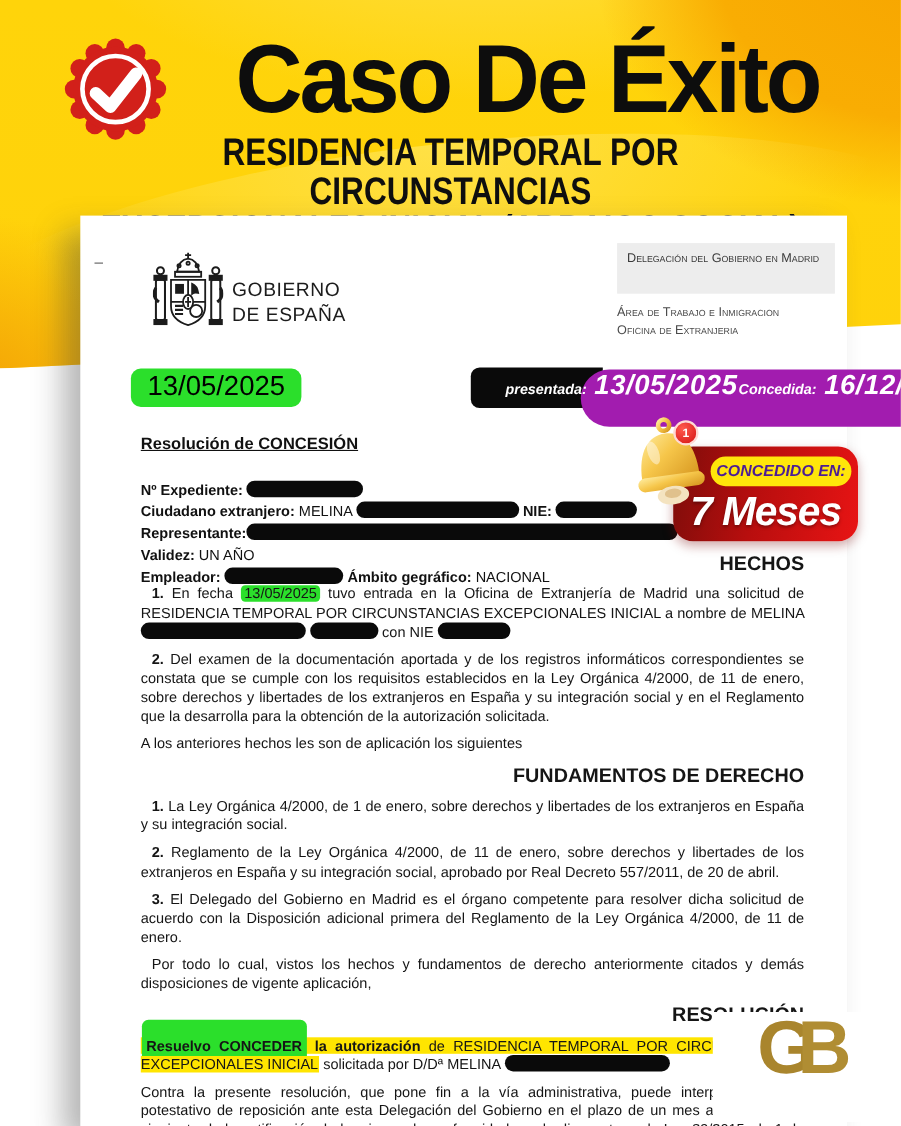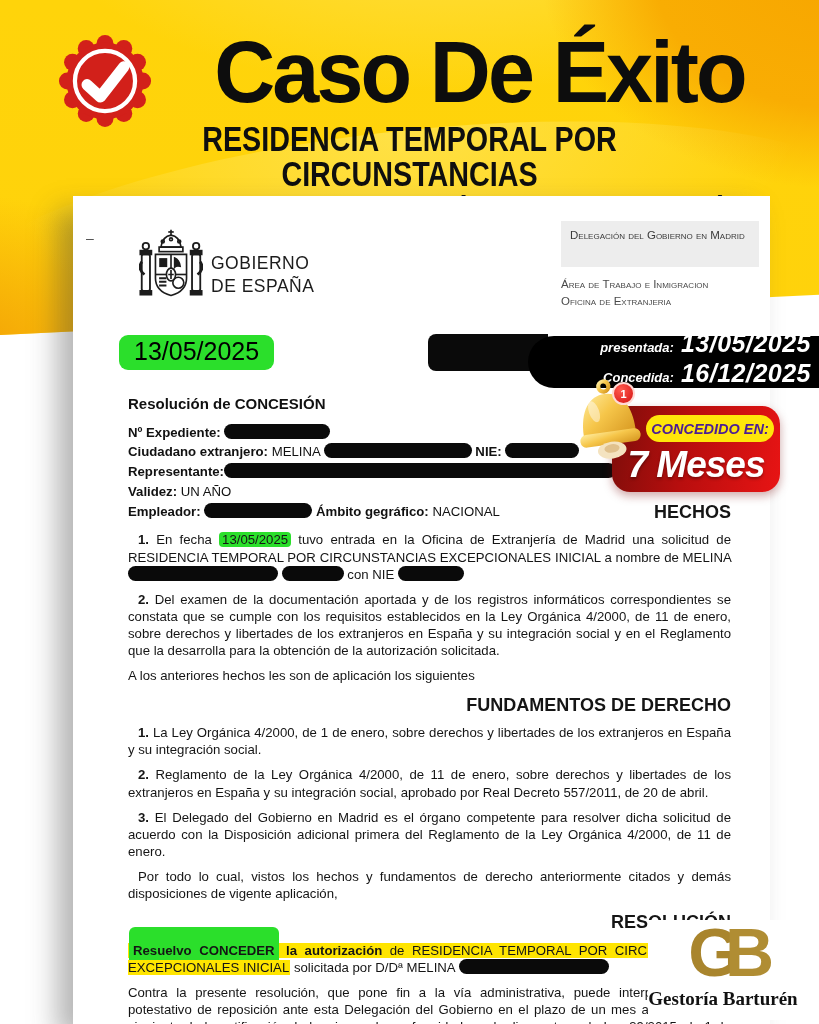--- a/index.html
+++ b/index.html
@@ -70,22 +70,22 @@
     font-size:25px; color:#000;
   }
   .redact-top {
     position:absolute; left:355px; top:138px; width:120px; height:37px;
     background:#0a0a0a; border-radius:8px 0 0 8px;
   }
 
   
   .stamp {
     position:absolute; left:528px; top:336px; width:291px; height:52px;
-    background:#000000; border-radius:26px 0 0 26px; z-index:5;
-    display:flex; flex-direction:column; justify-content:flex-end;
+    background:#a21caf; border-radius:26px 0 0 26px; z-index:5;
+    display:flex; justify-content:center;
     padding-right:8px; gap:1px;
   }
   .stamp .row { display:flex; justify-content:flex-end; align-items:baseline; }
   .stamp .lbl { font-style:italic; font-weight:700; font-size:13px; color:#fff; margin-right:7px; }
   .stamp .dt  { font-style:italic; font-weight:700; font-size:25px; color:#fff; letter-spacing:.5px; }
 
   
   .granted-badge {
     position:absolute; left:612px; top:406px; width:168px; height:86px; z-index:5;
     border-radius:18px;
@@ -110,21 +110,21 @@
     border:2px solid #ffd9d4; border-radius:50%;
     display:flex; align-items:center; justify-content:center;
     font-size:11px; font-weight:700; color:#fff;
   }
 
   
   .res-fields {
     position:absolute; left:55px; top:197px; width:610px;
     font-size:13.2px; color:#111; line-height:1.5;
   }
-  .res-title { font-size:15px; font-weight:700; margin-bottom:7px; }
+  .res-title { font-size:15px; font-weight:700; text-decoration:underline; margin-bottom:20px; }
   .redact {
     display:inline-block; background:#0a0a0a; border-radius:9px;
     height:15px; vertical-align:-2px;
   }
 
   
   .doc-body {
     position:absolute; left:55px; top:296px; width:603px;
     font-size:13.2px; color:#151515; line-height:1.3; text-align:justify;
   }
@@ -308,14 +308,13 @@
   <path d="M14,68 C14,36 27,21 45,21 C63,21 76,36 76,68 L76,72 L14,72 Z" fill="url(#goldg)"></path>
   <rect x="9" y="66" width="72" height="15" rx="7.5" fill="url(#goldg)"></rect>
   <ellipse cx="45" cy="88" rx="17" ry="10" fill="#f4e3c0"></ellipse>
   <ellipse cx="45" cy="86" rx="9" ry="5" fill="#e0c18d"></ellipse>
   <ellipse cx="30" cy="40" rx="6" ry="13" fill="rgba(255,255,255,.45)" transform="rotate(-12 30 40)"></ellipse>
 </svg>
 <div class="notif-dot">1</div>
 
 <div class="brand-box">
   <div class="brand-gb"><span class="g">G</span><span class="b">B</span></div>
-  <div class="brand-name">Gestoría Barturén</div>
 </div>
 
 </body></html>

